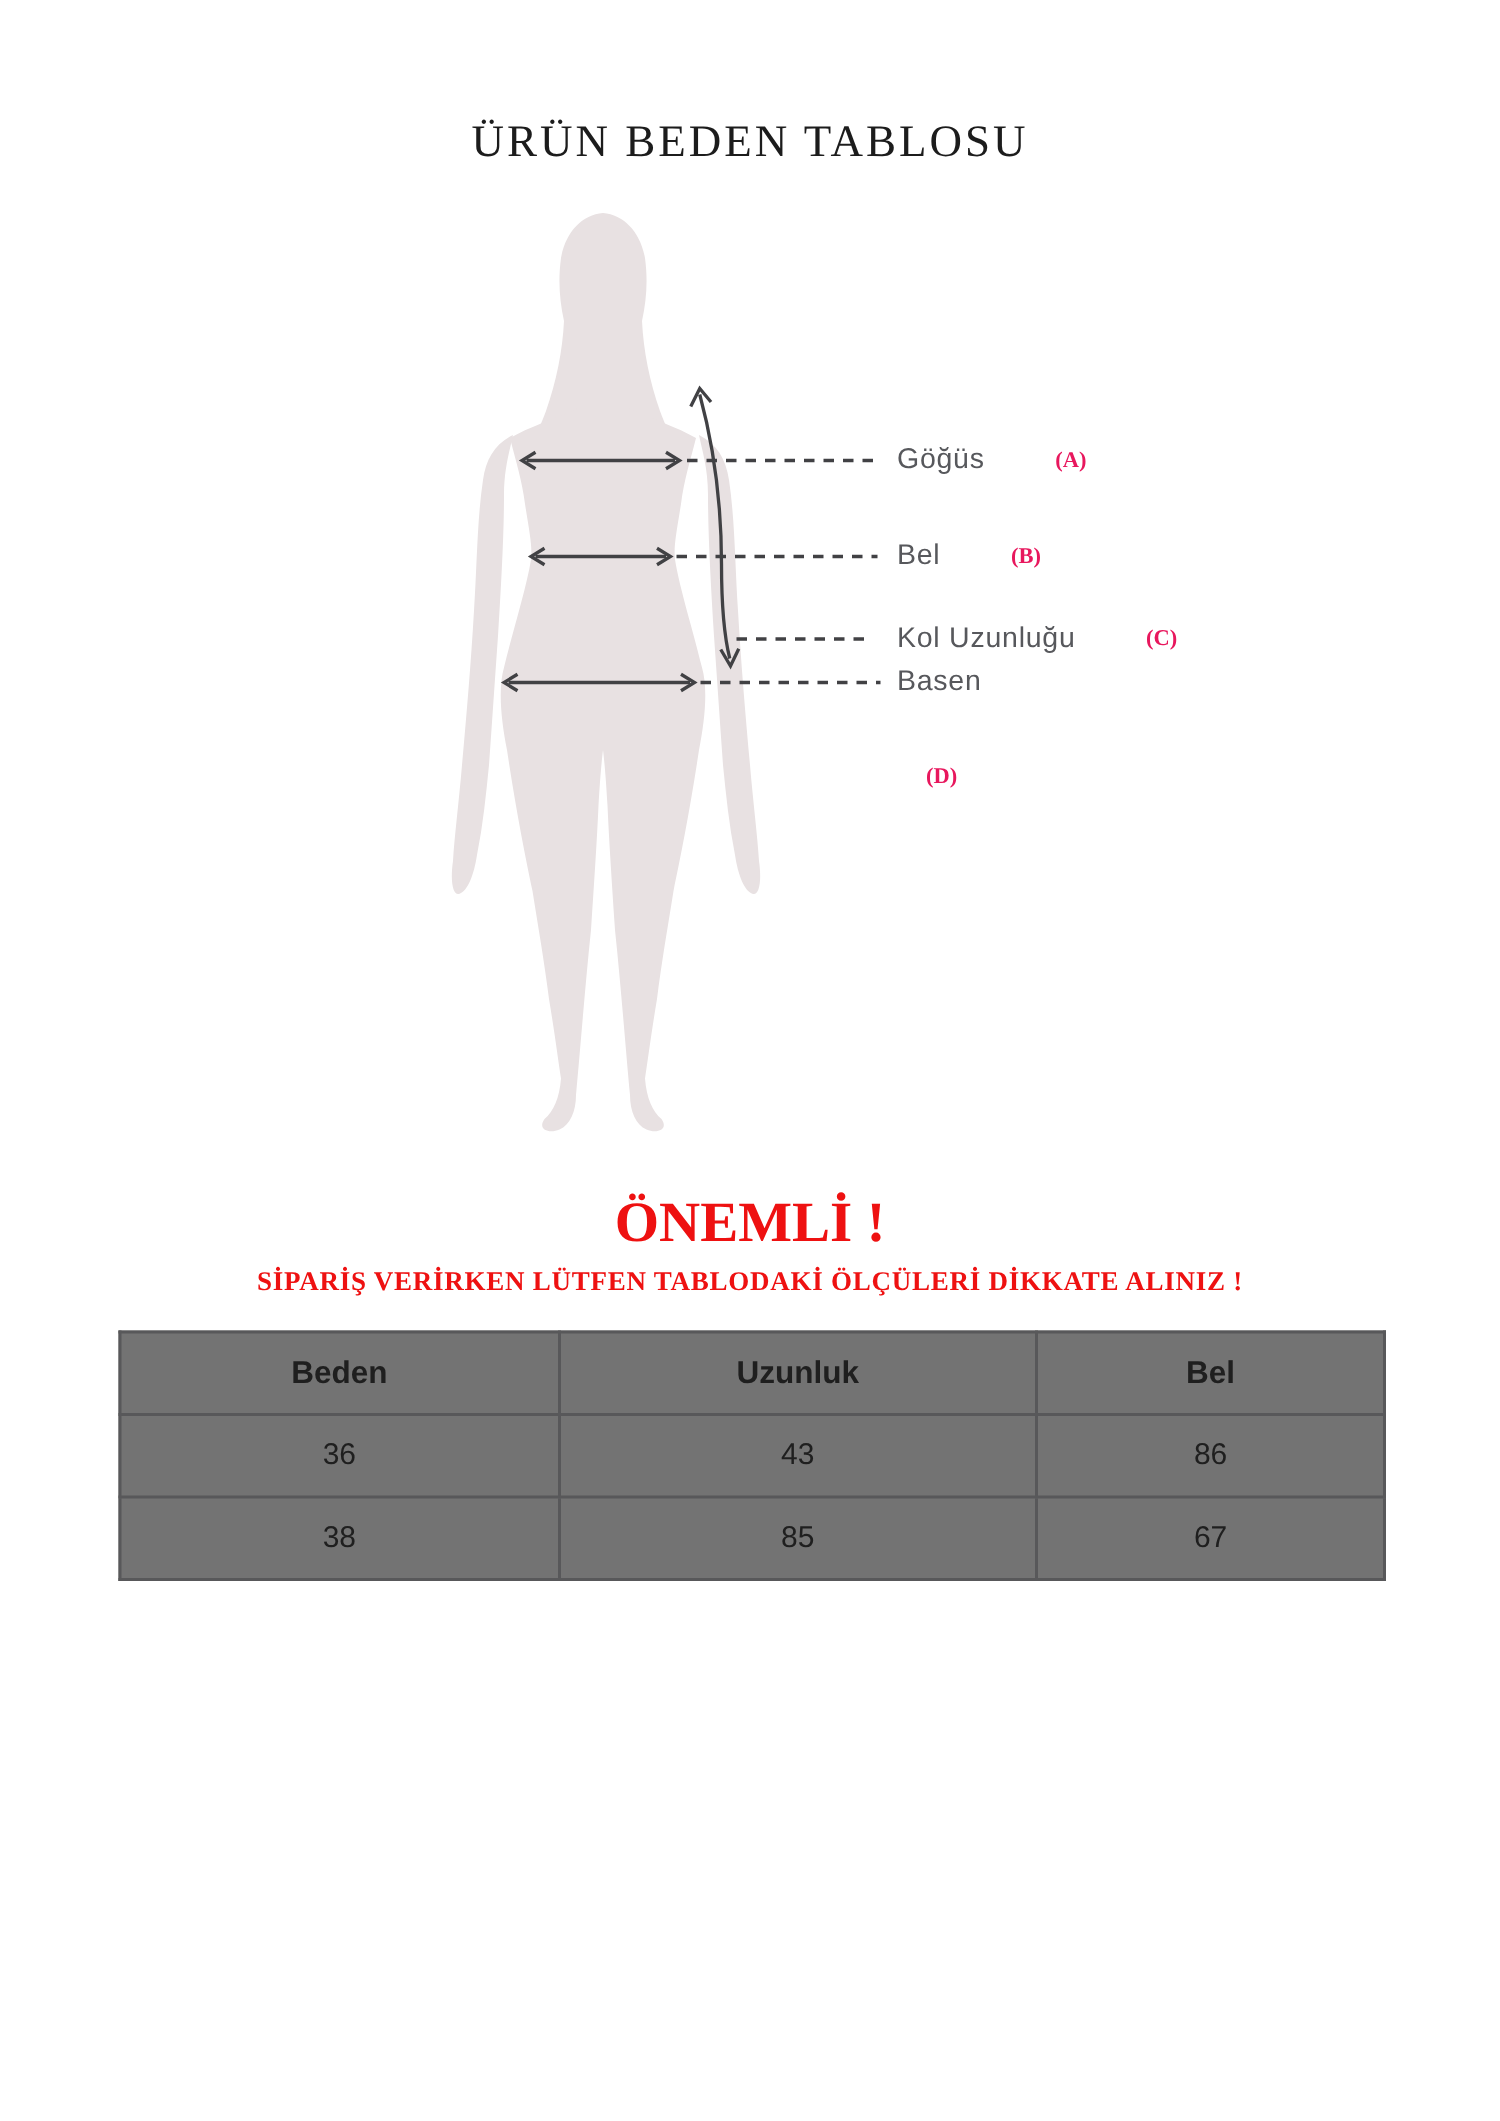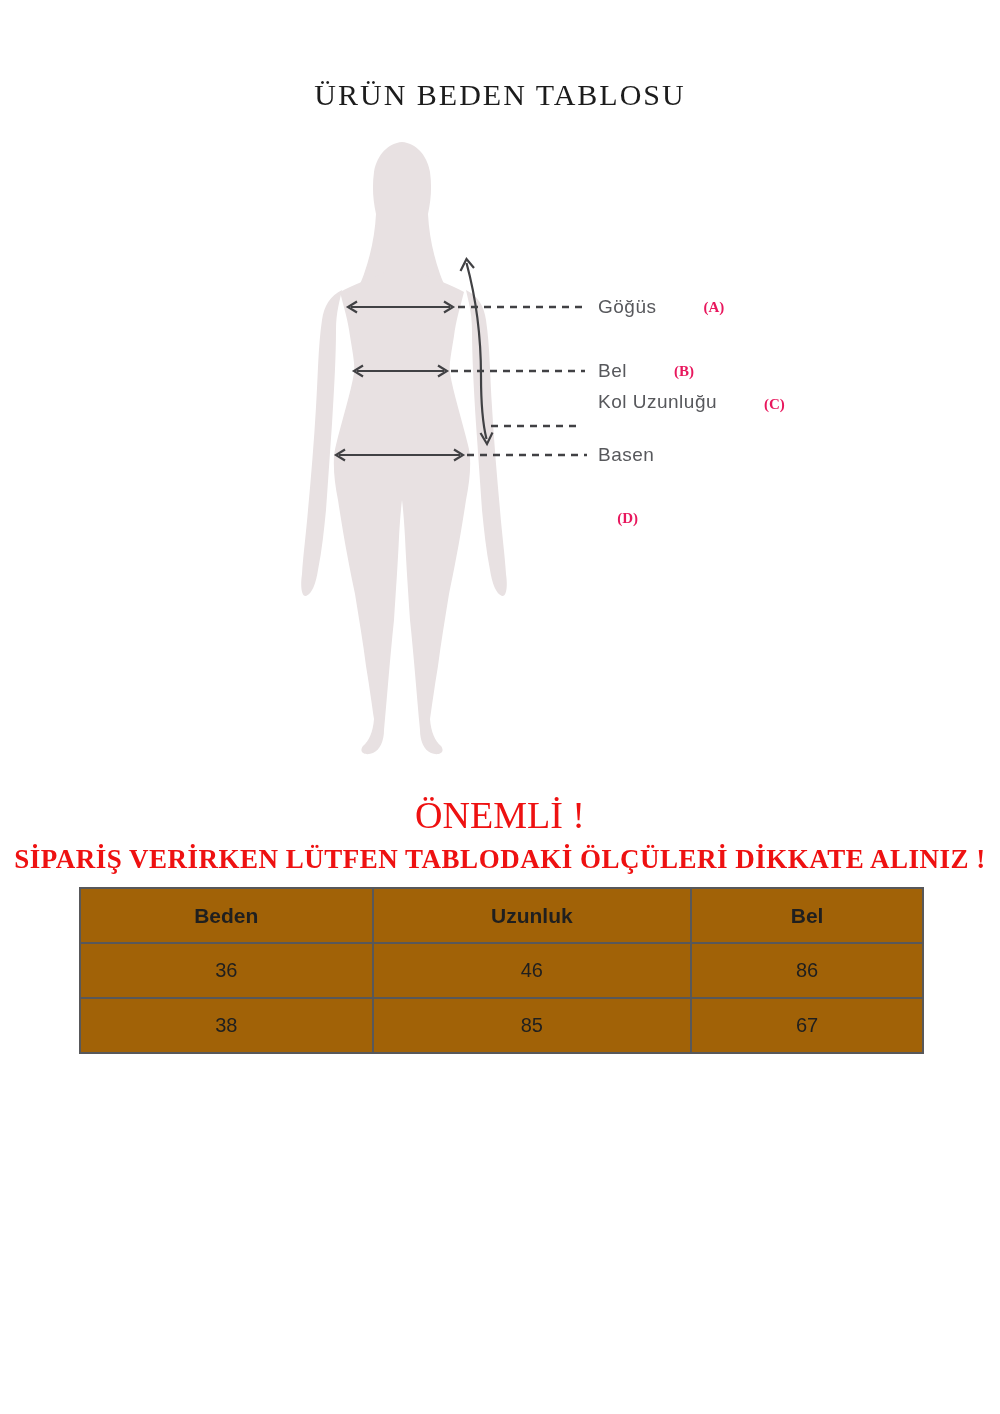--- a/index.html
+++ b/index.html
@@ -48,55 +48,55 @@
   .m-label .code {
     font-family: "Liberation Serif", serif;
     font-weight: bold;
     font-size: 15px;
     margin-left: 3px;
     color: #e8175d;
     letter-spacing: 0;
   }
   .label-gogus { top: 296px; }
   .label-bel   { top: 360px; }
-  .label-kol   { top: 391px; align-items: flex-end; }
+  .label-kol   { top: 415px; }
   .label-basen { top: 444px; flex-direction: column; }
 
   .important-heading {
     position: absolute;
     top: 793px;
     left: 0;
     width: 1000px;
     text-align: center;
     font-family: "Liberation Serif", serif;
-    font-weight: normal;
+    font-weight: bold;
     font-size: 38px;
     color: #ee1111;
   }
   .warning-text {
     position: absolute;
     top: 844px;
     left: 0;
     width: 1000px;
     text-align: center;
     font-family: "Liberation Serif", serif;
     font-weight: bold;
-    font-size: 27px;
+    font-size: 18px;
     letter-spacing: 0.5px;
     color: #ee1111;
     white-space: nowrap;
   }
   .size-table {
     position: absolute;
     left: 79px;
     top: 887px;
     width: 845px;
     border-collapse: collapse;
     table-layout: fixed;
-    background: #a16207;
+    background: #737373;
   }
   .size-table col.c1 { width: 34.7%; }
   .size-table col.c2 { width: 37.8%; }
   .size-table col.c3 { width: 27.5%; }
   .size-table th, .size-table td {
     border: 2px solid #58585a;
     height: 55px;
     text-align: center;
     vertical-align: middle;
     font-family: "Liberation Sans", sans-serif;
@@ -203,21 +203,21 @@
     <thead>
       <tr>
         <th>Beden</th>
         <th>Uzunluk</th>
         <th>Bel</th>
       </tr>
     </thead>
     <tbody>
       <tr>
         <td>36</td>
-        <td>46</td>
+        <td>43</td>
         <td>86</td>
       </tr>
       <tr>
         <td>38</td>
         <td>85</td>
         <td>67</td>
       </tr>
     </tbody>
   </table>
 

